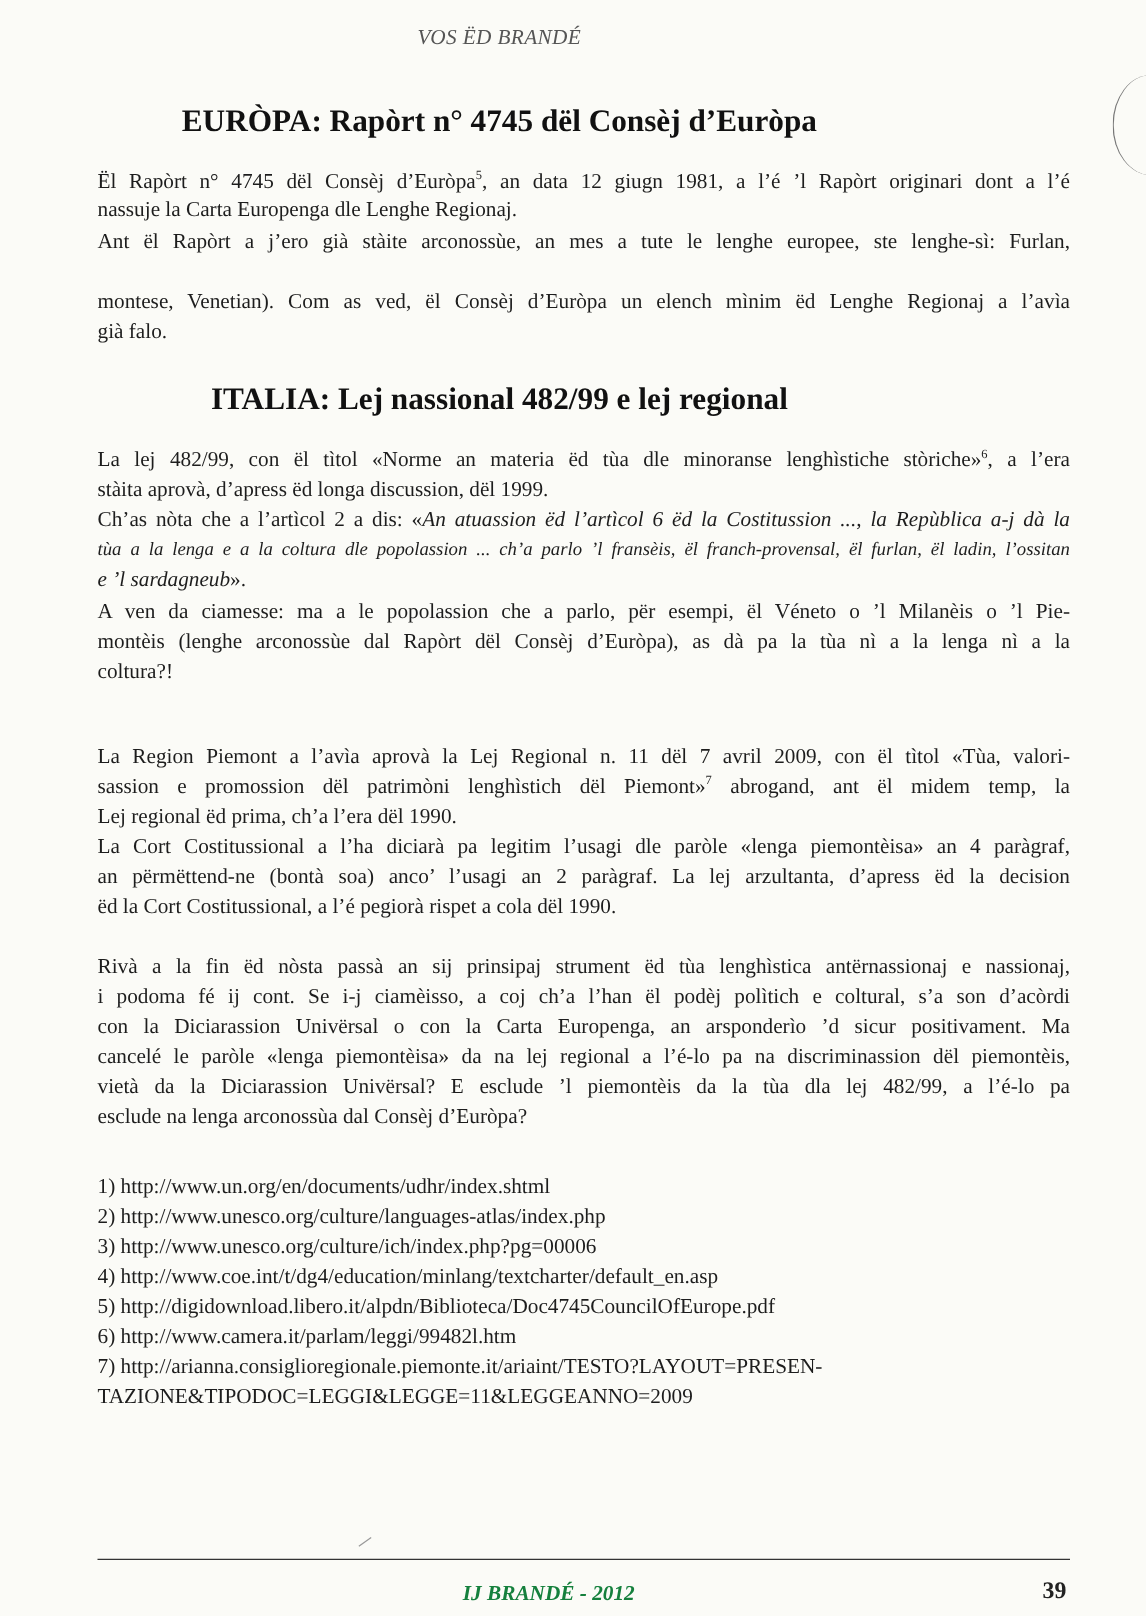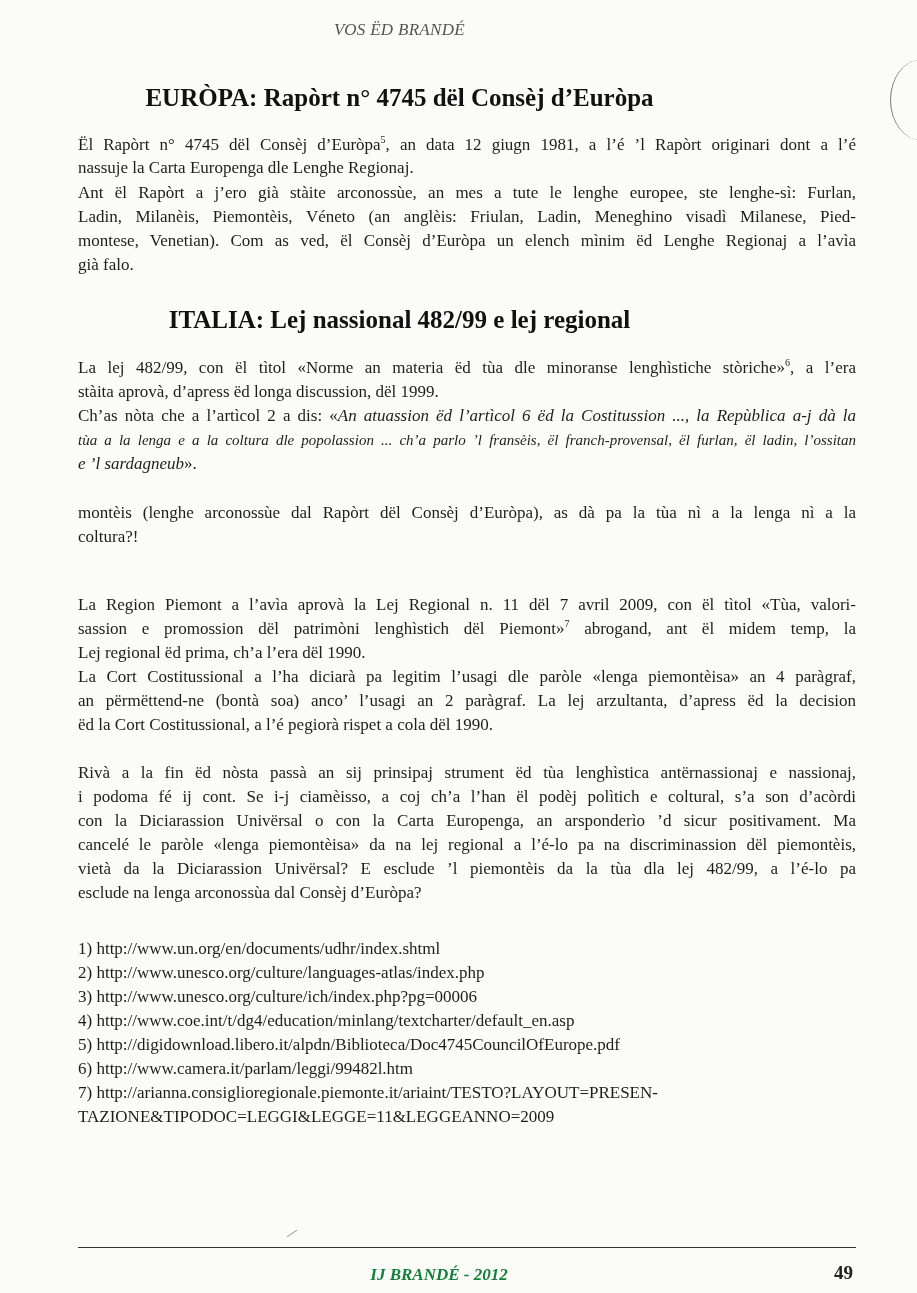--- a/index.html
+++ b/index.html
@@ -54,33 +54,33 @@
 
   <div class="margin-arc"></div>
 
   <div class="running-head">VOS ËD BRANDÉ</div>
 
   <div class="h1" style="top:84px;">EURÒPA: Rapòrt n° 4745 dël Consèj d’Euròpa</div>
 
   <div class="line" style="top:134px;"><span>Ël Rapòrt n° 4745 dël Consèj d’Euròpa</span><sup>5</sup><span>, an data 12 giugn 1981, a l’é ’l Rapòrt originari dont a l’é</span></div>
   <div class="line" style="top:182px;">Ant ël Rapòrt a j’ero già stàite arconossùe, an mes a tute le lenghe europee, ste lenghe-sì: Furlan,</div>
   <div class="line last" style="top:157px;">nassuje la Carta Europenga dle Lenghe Regionaj.</div>
-  <div class="line" style="top:206px;">Ladin, Milanèis, Piemontèis, Véneto (an anglèis: Friulan, Ladin, Meneghino visadì Milanese, Pied-</div>
   <div class="line" style="top:230px;">montese, Venetian). Com as ved, ël Consèj d’Euròpa un elench mìnim ëd Lenghe Regionaj a l’avìa</div>
   <div class="line last" style="top:254px;">già falo.</div>
 
   <div class="h1" style="top:306px;">ITALIA: Lej nassional 482/99 e lej regional</div>
 
   <div class="line" style="top:357px;"><span>La lej 482/99, con ël tìtol «Norme an materia ëd tùa dle minoranse lenghìstiche stòriche»</span><sup>6</sup><span>, a l’era</span></div>
   <div class="line last" style="top:381px;">stàita aprovà, d’apress ëd longa discussion, dël 1999.</div>
 
   <div class="line" style="top:405px;"><span>Ch’as nòta che a l’artìcol 2 a dis: «</span><span class="it">An atuassion ëd l’artìcol 6 ëd la Costitussion ..., la Repùblica a-j dà la</span></div>
   <div class="line it" style="top:429px; font-size:15px;">tùa a la lenga e a la coltura dle popolassion ... ch’a parlo ’l fransèis, ël franch-provensal, ël furlan, ël ladin, l’ossitan</div>
   <div class="line last" style="top:453px;"><span class="it">e ’l sardagneub</span><span>».</span></div>
 
+  <div class="line" style="top:478px;">A ven da ciamesse: ma a le popolassion che a parlo, për esempi, ël Véneto o ’l Milanèis o ’l Pie-</div>
   <div class="line" style="top:502px;">montèis (lenghe arconossùe dal Rapòrt dël Consèj d’Euròpa), as dà pa la tùa nì a la lenga nì a la</div>
   <div class="line last" style="top:526px;">coltura?!</div>
 
   <div class="line" style="top:594px;">La Region Piemont a l’avìa aprovà la Lej Regional n. 11 dël 7 avril 2009, con ël tìtol «Tùa, valori-</div>
   <div class="line" style="top:618px;"><span>sassion e promossion dël patrimòni lenghìstich dël Piemont»</span><sup>7</sup><span> abrogand, ant ël midem temp, la</span></div>
   <div class="line last" style="top:642px;">Lej regional ëd prima, ch’a l’era dël 1990.</div>
 
   <div class="line" style="top:666px;">La Cort Costitussional a l’ha diciarà pa legitim l’usagi dle paròle «lenga piemontèisa» an 4 paràgraf,</div>
   <div class="line" style="top:690px;">an përmëttend-ne (bontà soa) anco’ l’usagi an 2 paràgraf. La lej arzultanta, d’apress ëd la decision</div>
   <div class="line last" style="top:714px;">ëd la Cort Costitussional, a l’é pegiorà rispet a cola dël 1990.</div>
@@ -97,15 +97,15 @@
   <div class="ref" style="top:986px;">3) http://www.unesco.org/culture/ich/index.php?pg=00006</div>
   <div class="ref" style="top:1010px;">4) http://www.coe.int/t/dg4/education/minlang/textcharter/default_en.asp</div>
   <div class="ref" style="top:1034px;">5) http://digidownload.libero.it/alpdn/Biblioteca/Doc4745CouncilOfEurope.pdf</div>
   <div class="ref" style="top:1058px;">6) http://www.camera.it/parlam/leggi/99482l.htm</div>
   <div class="ref" style="top:1082px;">7) http://arianna.consiglioregionale.piemonte.it/ariaint/TESTO?LAYOUT=PRESEN-</div>
   <div class="ref" style="top:1106px;">TAZIONE&amp;TIPODOC=LEGGI&amp;LEGGE=11&amp;LEGGEANNO=2009</div>
 
   <div class="stray-mark"></div>
   <div class="footer-rule"></div>
   <div class="footer-title">IJ BRANDÉ - 2012</div>
-  <div class="page-num">49</div>
+  <div class="page-num">39</div>
 
 </div>
 
 </body></html>

